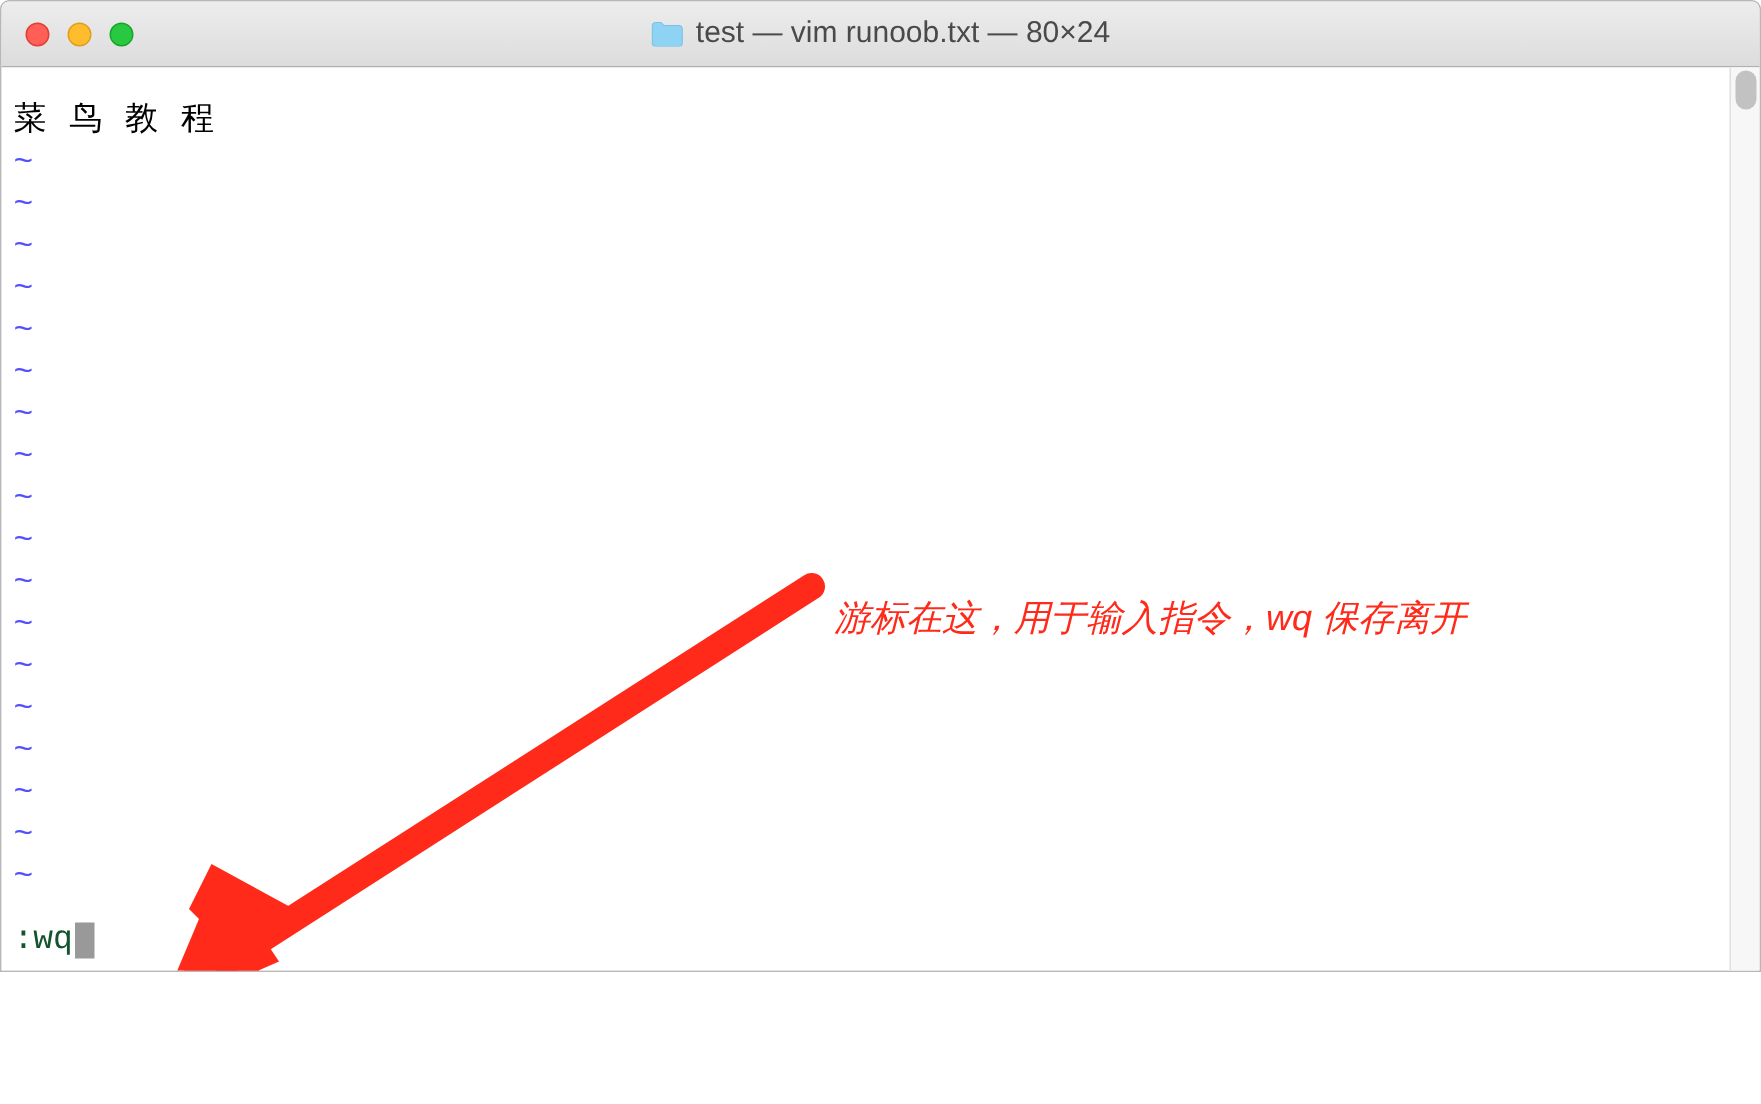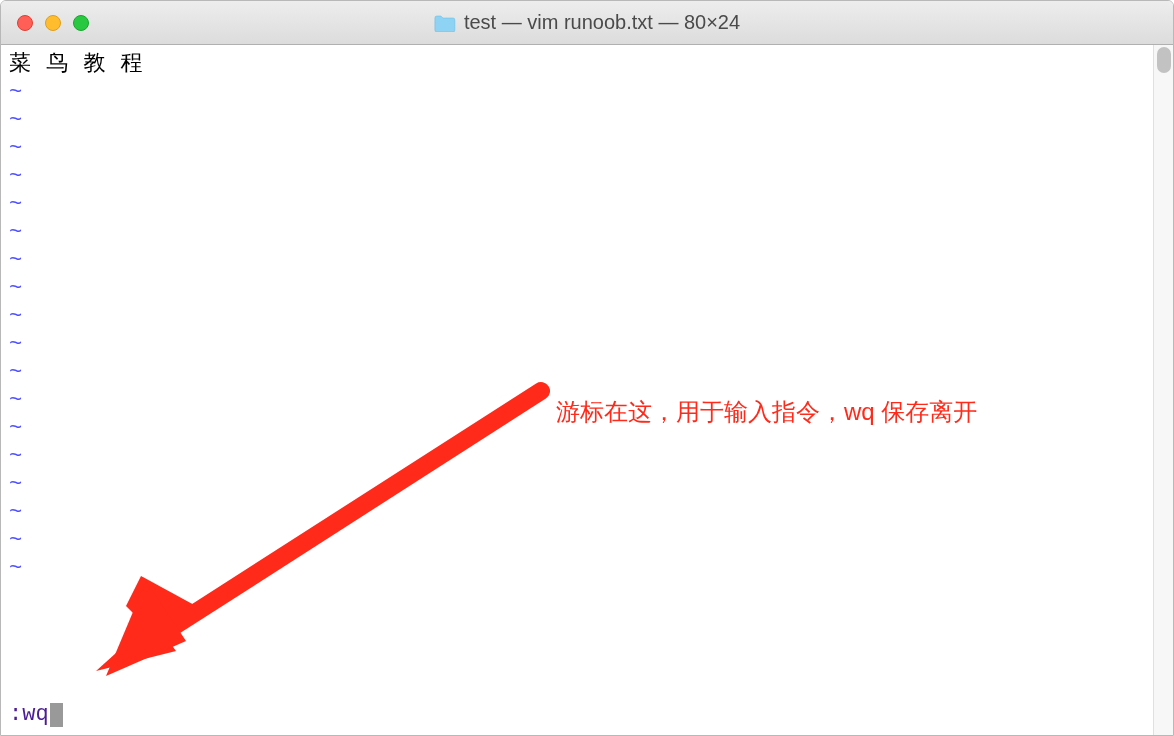--- a/index.html
+++ b/index.html
@@ -10,21 +10,21 @@
     body {
       width: 1174px;
       height: 736px;
       background: #fff;
       font-family: -apple-system, BlinkMacSystemFont, "Helvetica Neue", sans-serif;
       overflow: hidden;
       position: relative;
     }
     .window {
       width: 1174px;
-      height: 736px;
+      height: 648px;
       background: #fff;
       border: 1px solid #b8b8b8;
       border-radius: 6px 6px 0 0;
       overflow: hidden;
       position: relative;
     }
     .titlebar {
       height: 44px;
       background: linear-gradient(to bottom, #ededed, #dcdcdc);
       border-bottom: 1px solid #b0b0b0;
@@ -57,42 +57,42 @@
     }
     .folder-icon {
       width: 22px;
       height: 17px;
       display: inline-block;
     }
     .terminal-body {
       position: relative;
       height: calc(100% - 44px);
       background: #fff;
-      padding: 6px 8px;
+      padding: 22px 8px;
       font-family: "Menlo", "Monaco", "Courier New", monospace;
       font-size: 22px;
       line-height: 28px;
       color: #000;
     }
     .content-line {
       white-space: pre;
       letter-spacing: 1px;
     }
     .tilde {
       color: #5050ff;
       font-family: "Menlo", "Monaco", "Courier New", monospace;
       font-weight: normal;
     }
     .command-line {
       position: absolute;
       bottom: 6px;
       left: 8px;
       font-family: "Menlo", "Monaco", "Courier New", monospace;
       font-size: 22px;
-      color: #4c1d95;
+      color: #14532d;
       display: flex;
       align-items: center;
     }
     .cursor-block {
       display: inline-block;
       width: 13px;
       height: 24px;
       background: #999;
       margin-left: 1px;
       vertical-align: text-bottom;
@@ -120,20 +120,21 @@
       pointer-events: none;
       z-index: 10;
     }
     .annotation-text {
       position: absolute;
       color: #ff2a1a;
       font-size: 24px;
       font-family: -apple-system, "PingFang SC", "Helvetica Neue", sans-serif;
       z-index: 11;
       white-space: nowrap;
+      font-style: italic;
     }
   </style>
 </head>
 <body>
 
 <div class="window">
   <div class="titlebar">
     <div class="traffic-lights">
       <div class="traffic-light tl-close"></div>
       <div class="traffic-light tl-min"></div>

